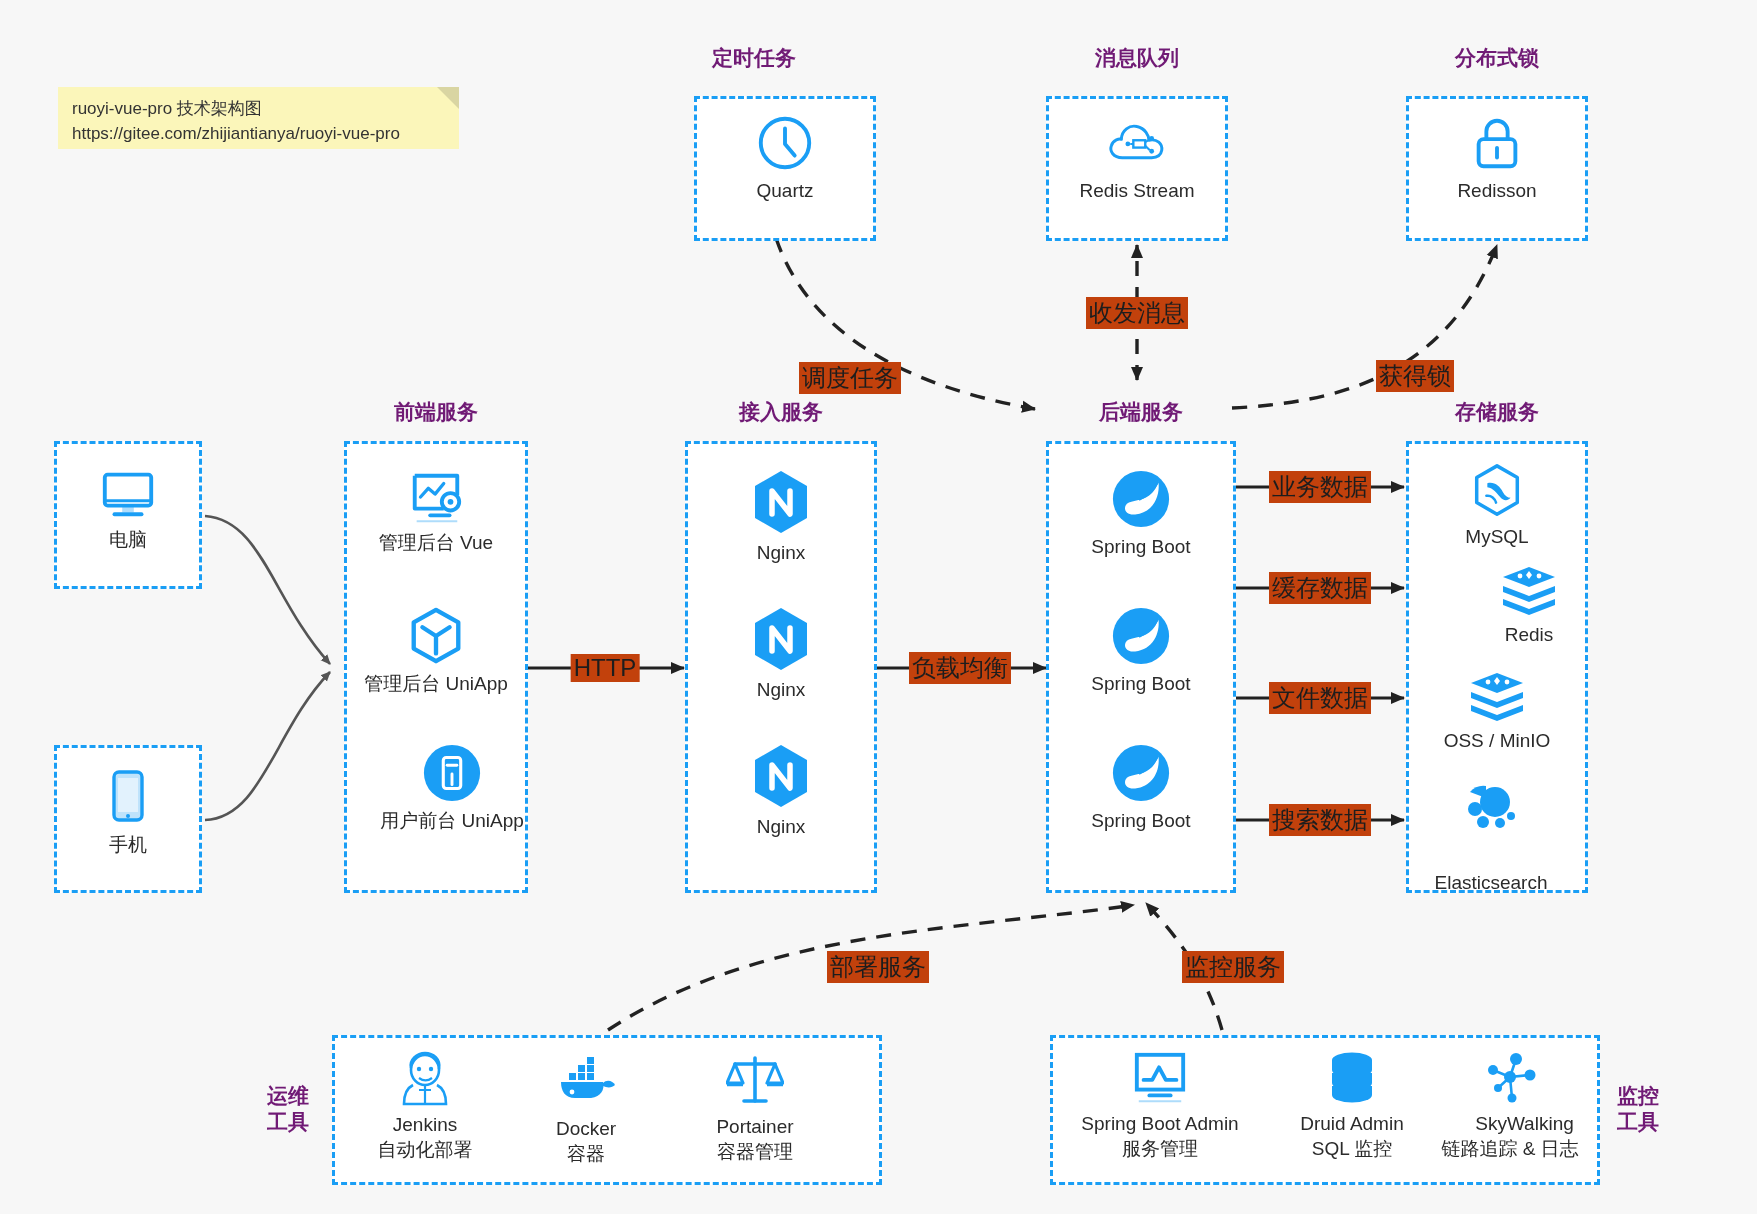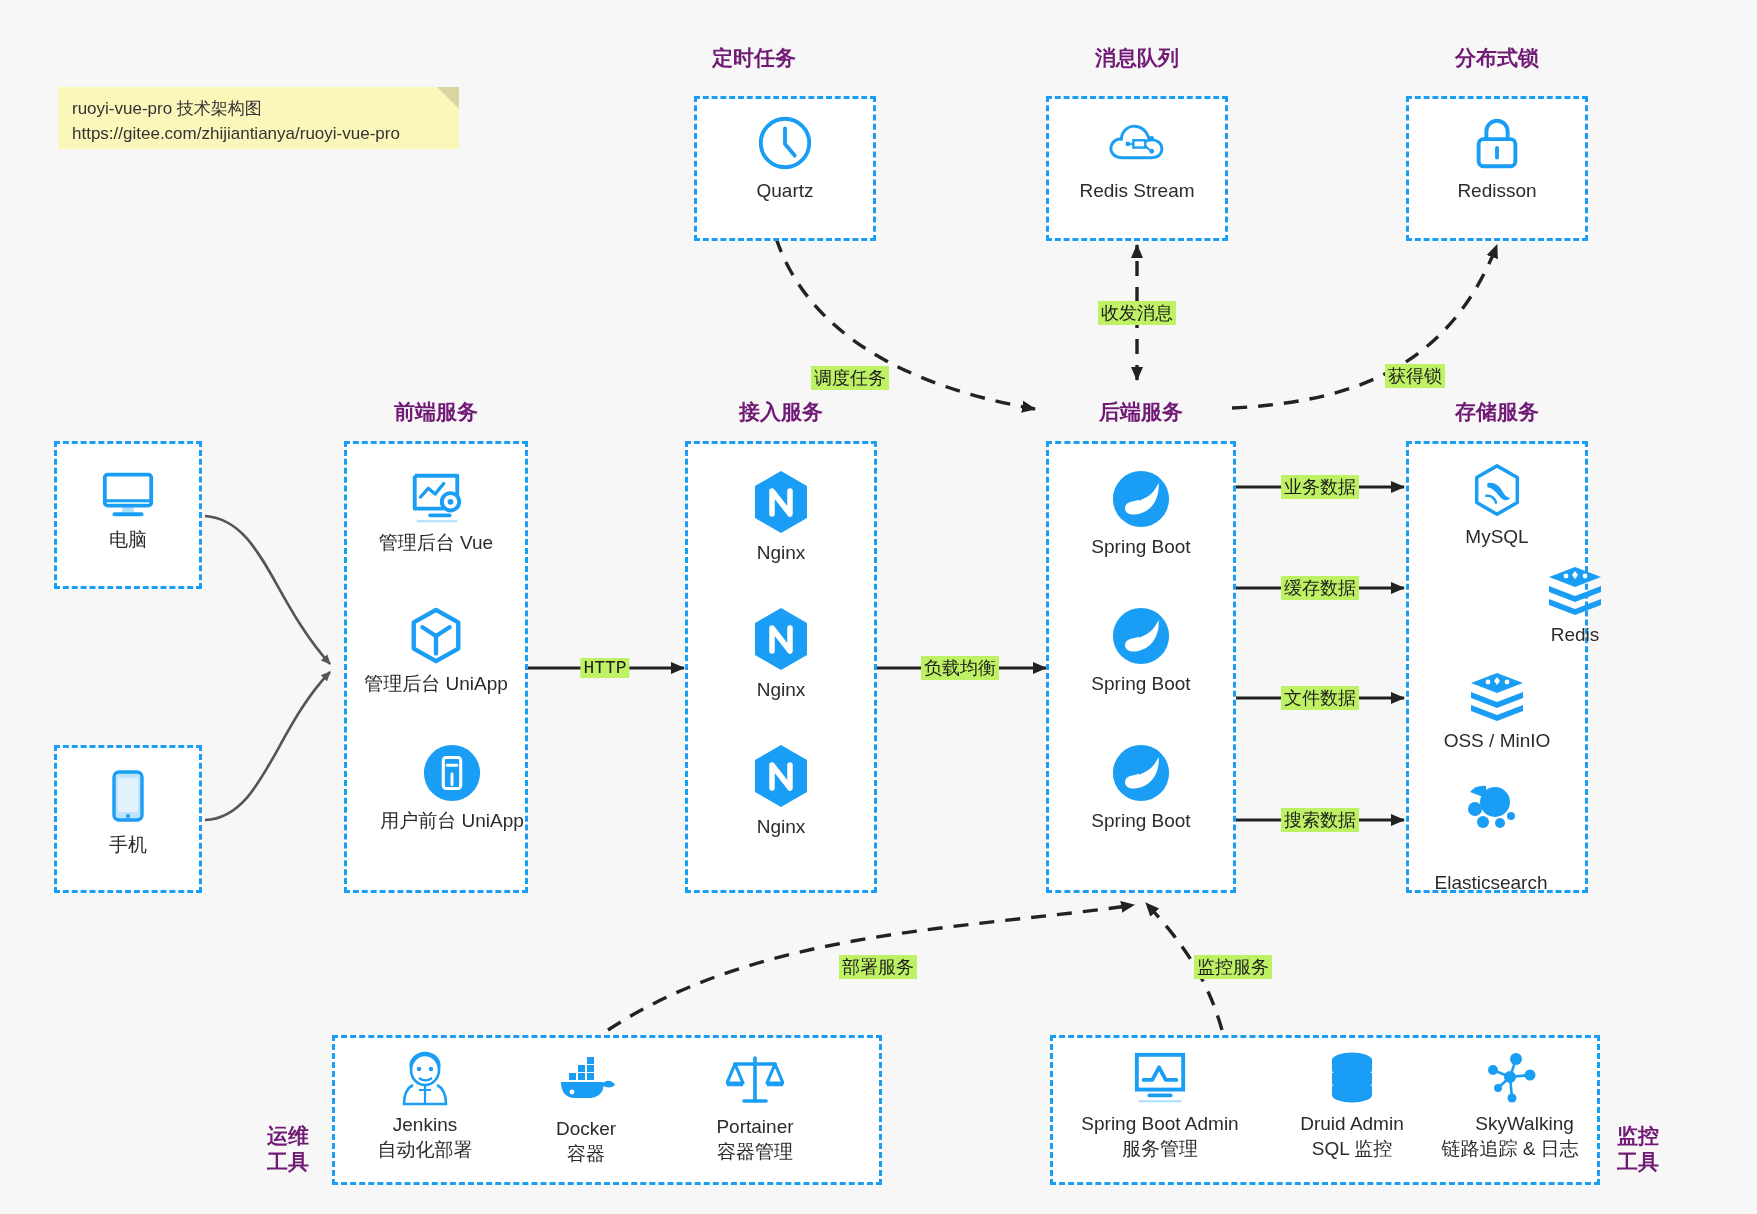--- a/index.html
+++ b/index.html
@@ -49,21 +49,20 @@
     font-weight: bold;
     font-size: 21px;
     text-align: center;
     white-space: nowrap;
     z-index: 3;
   }
   .grp-title.side {
     line-height: 1.22;
     white-space: normal;
     width: 52px;
-    margin-top: 40px;
   }
 
   
   .box {
     position: absolute;
     border: 3px dashed #1a9ef5;
     background: transparent;
     z-index: 2;
   }
   .box.white { background: #ffffff; }
@@ -90,28 +89,27 @@
     color: #2b2b2b;
     text-align: center;
     white-space: nowrap;
     line-height: 1.3;
   }
   .ic { display:block; }
 
   
   .elabel {
     position: absolute;
-    background: #bef264;
-    font-size: 18px;
+    background: #c2410c;
+    font-size: 24px;
     color: #1d1d1d;
     white-space: nowrap;
     padding: 0 3px;
     z-index: 5;
     transform: translate(-50%, -50%);
-    font-family: Liberation Mono, monospace;
   }
 </style>
 </head>
 <body>
 
 <div id="canvas">
 
   <svg class="edges" viewBox="0 0 1757 1214">
     <defs>
       <marker id="arrGray" markerWidth="11" markerHeight="11" refX="9" refY="5.5" orient="auto" markerUnits="userSpaceOnUse">
@@ -305,21 +303,21 @@
 
   <div class="node" style="left:1406px; top:462px; width:182px;">
     <svg class="ic" width="58" height="58" viewBox="0 0 60 60">
       <path d="M30 4 L51 16 L51 42 L30 54 L9 42 L9 16 Z" fill="none" stroke="#1a9ef5" stroke-width="3.6" stroke-linejoin="round"></path>
       <path d="M20 22 C27 20 33 25 36 31 C38 35 41 37 44 37 C41 41 36 40 33 36 C30 32 26 27 20 26 Z" fill="#1a9ef5"></path>
       <path d="M19 35 C24 34 28 38 29 42" fill="none" stroke="#1a9ef5" stroke-width="2.6" stroke-linecap="round"></path>
     </svg>
     <div class="cap">MySQL</div>
   </div>
 
-  <div class="node" style="left:1484px; top:564px; width:182px;">
+  <div class="node" style="left:1438px; top:564px; width:182px;">
     <svg class="ic" width="60" height="54" viewBox="0 0 60 54">
       <path d="M30 3 L56 13 L30 23 L4 13 Z" fill="#1a9ef5"></path>
       <path d="M4 22 L30 32 L56 22 L56 28 L30 38 L4 28 Z" fill="#1a9ef5"></path>
       <path d="M4 35 L30 45 L56 35 L56 41 L30 51 L4 41 Z" fill="#1a9ef5"></path>
       <circle cx="21" cy="12" r="2.4" fill="#ffffff"></circle>
       <circle cx="40" cy="12" r="2.4" fill="#ffffff"></circle>
       <path d="M30 7 L33 11 L30 15 L27 11 Z" fill="#ffffff"></path>
     </svg>
     <div class="cap">Redis</div>
   </div>

